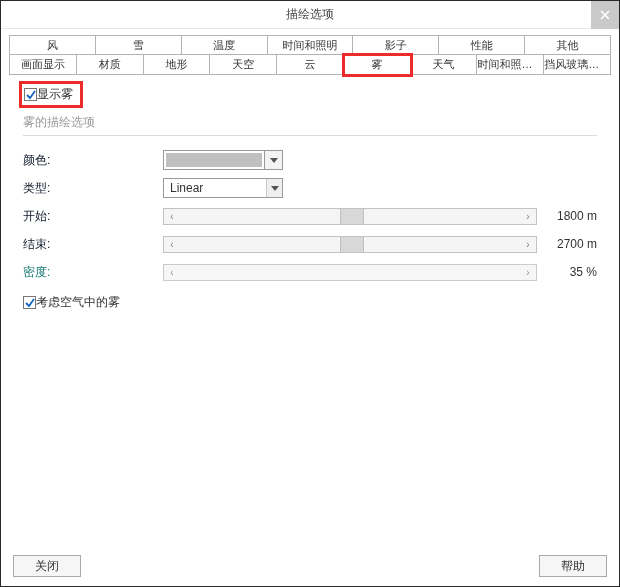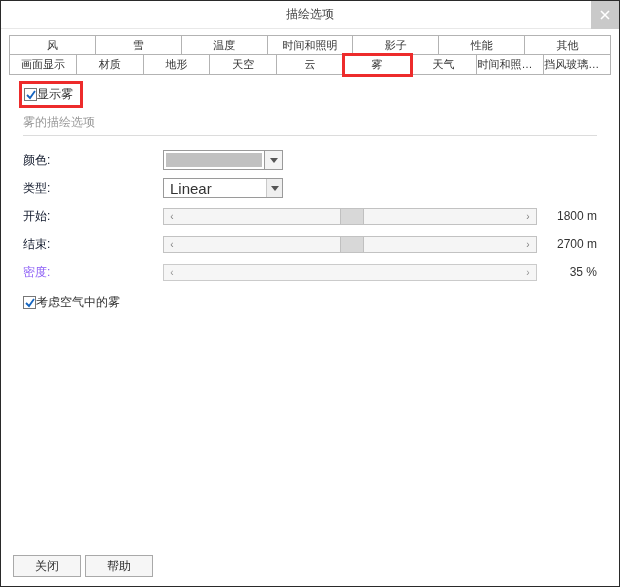--- a/index.html
+++ b/index.html
@@ -114,21 +114,21 @@
 
   .form-row {
     display: flex;
     align-items: center;
     height: 28px;
   }
   .form-label {
     width: 140px;
     color: #0f172a;
   }
-  .form-label.disabled { color: #8b5cf6; }
+  .form-label.disabled { color: #0f766e; }
   .form-value { width: 60px; text-align: right; padding-left: 8px; }
 
   .color-drop {
     width: 120px; height: 20px;
     border: 1px solid #9a9a9a;
     display: flex;
     background: #fff;
   }
   .color-swatch {
     flex: 1;
@@ -141,21 +141,21 @@
     display: flex; align-items: center; justify-content: center;
     background: #f3f3f3;
   }
 
   .select {
     width: 120px; height: 20px;
     border: 1px solid #9a9a9a;
     display: flex; align-items: center;
     background: #fff;
   }
-  .select-text { flex: 1; padding: 0 6px; font-size: 15px; }
+  .select-text { flex: 1; padding: 0 6px; font-size: 12px; }
   .select-btn {
     width: 16px; height: 100%;
     display: flex; align-items: center; justify-content: center;
     background: #efefef;
     border-left: 1px solid #c9c9c9;
   }
 
   .slider-wrap { flex: 1; display: flex; align-items: center; }
   .slider {
     flex: 1;
@@ -192,21 +192,21 @@
   .check-row2 {
     display: inline-flex;
     align-items: center;
     margin-top: 8px;
   }
 
   .footer {
     height: 40px;
     display: flex;
     align-items: center;
-    justify-content: flex-start;
+    justify-content: space-between;
     gap: 4px;
     padding: 0 12px;
     background: #fff;
   }
   .btn {
     min-width: 68px;
     height: 22px;
     border: 1px solid #a9a9a9;
     background: #f6f6f6;
     font-size: 12px;

